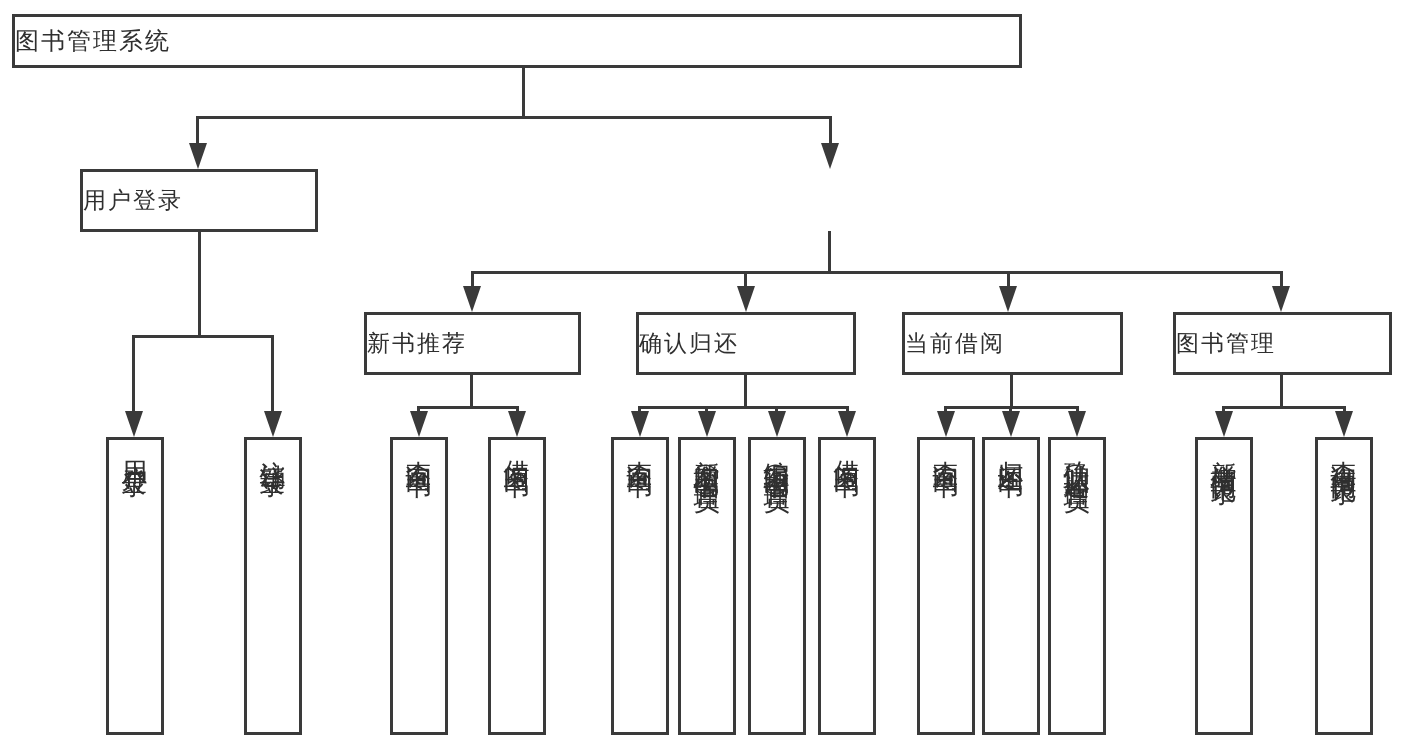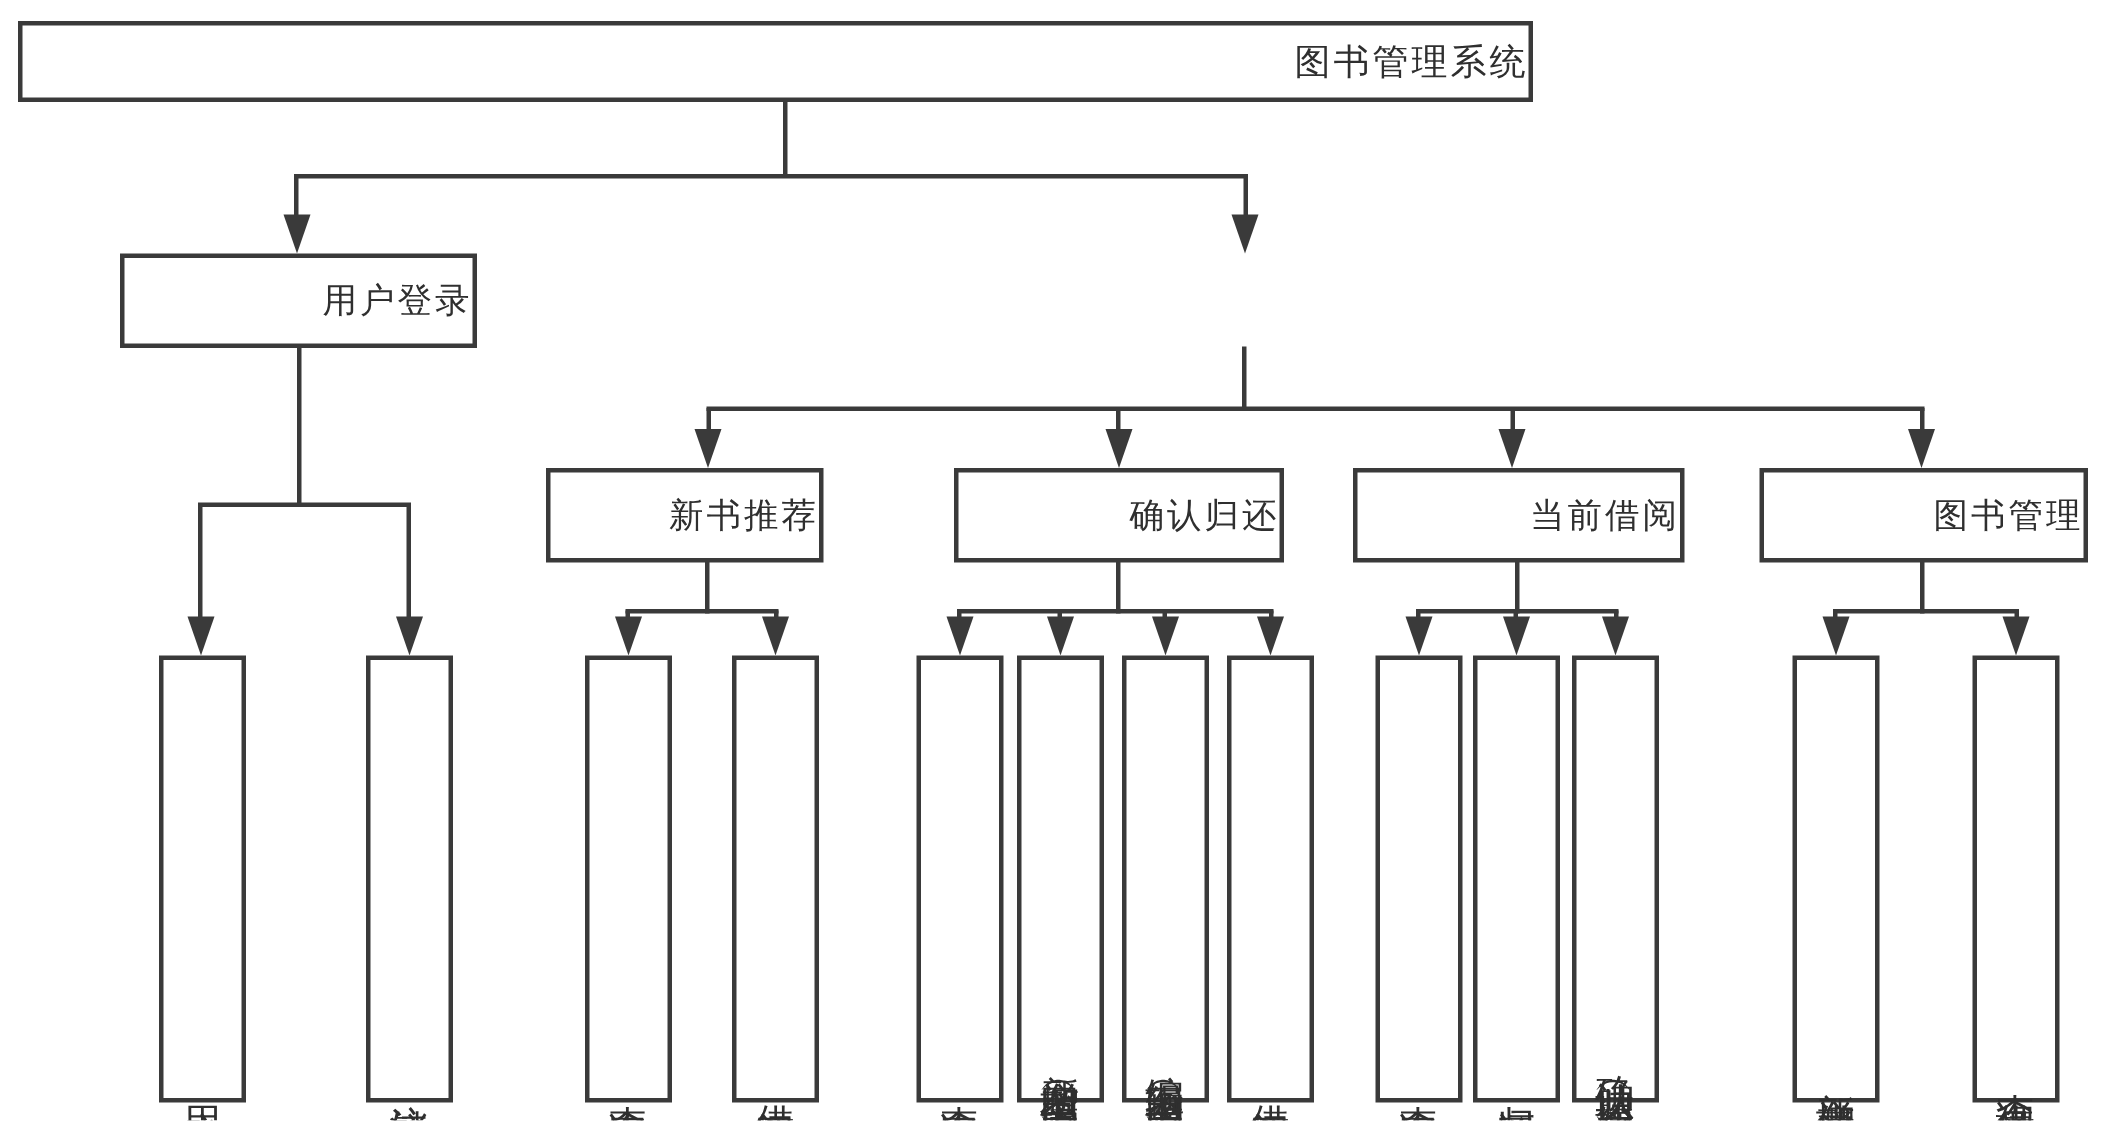--- a/index.html
+++ b/index.html
@@ -11,21 +11,21 @@
     font-family: "Liberation Sans", sans-serif;
     overflow: hidden;
   }
   .box {
     position: absolute;
     box-sizing: border-box;
     border: 3px solid #3a3a3a;
     background: #ffffff;
     display: flex;
     align-items: center;
-    justify-content: flex-end;
+    justify-content: flex-start;
     color: #2f2f2f;
   }
   .hbox { font-size: 23px; letter-spacing: 2px; }
   .root-box { font-size: 24px; }
   .vbox {
     writing-mode: vertical-rl;
     text-orientation: mixed;
     font-size: 26px;
     line-height: 1;
     letter-spacing: 4px;
@@ -80,21 +80,21 @@
   <div class="line" style="left:471px; top:271px; width:812px; height:3px;"></div>
   <div class="line" style="left:471px; top:272px; width:3px; height:16px;"></div>
   <div class="arrow" style="left:463px; top:286px;"></div>
   <div class="line" style="left:744px; top:272px; width:3px; height:16px;"></div>
   <div class="arrow" style="left:737px; top:286px;"></div>
   <div class="line" style="left:1007px; top:272px; width:3px; height:16px;"></div>
   <div class="arrow" style="left:999px; top:286px;"></div>
   <div class="line" style="left:1280px; top:272px; width:3px; height:16px;"></div>
   <div class="arrow" style="left:1272px; top:286px;"></div>
 
-  <div class="box hbox" style="left:364px; top:312px; width:185px; height:63px;font-family:Liberation Serif, serif;">
+  <div class="box hbox" style="left:364px; top:312px; width:217px; height:63px;font-family:Liberation Serif, serif;">
     <span>新书推荐</span>
   </div>
   <div class="box hbox" style="left:636px; top:312px; width:220px; height:63px;">
     <span>确认归还</span>
   </div>
   <div class="box hbox" style="left:902px; top:312px; width:221px; height:63px;">
     <span>当前借阅</span>
   </div>
   <div class="box hbox" style="left:1173px; top:312px; width:219px; height:63px;">
     <span>图书管理</span>

